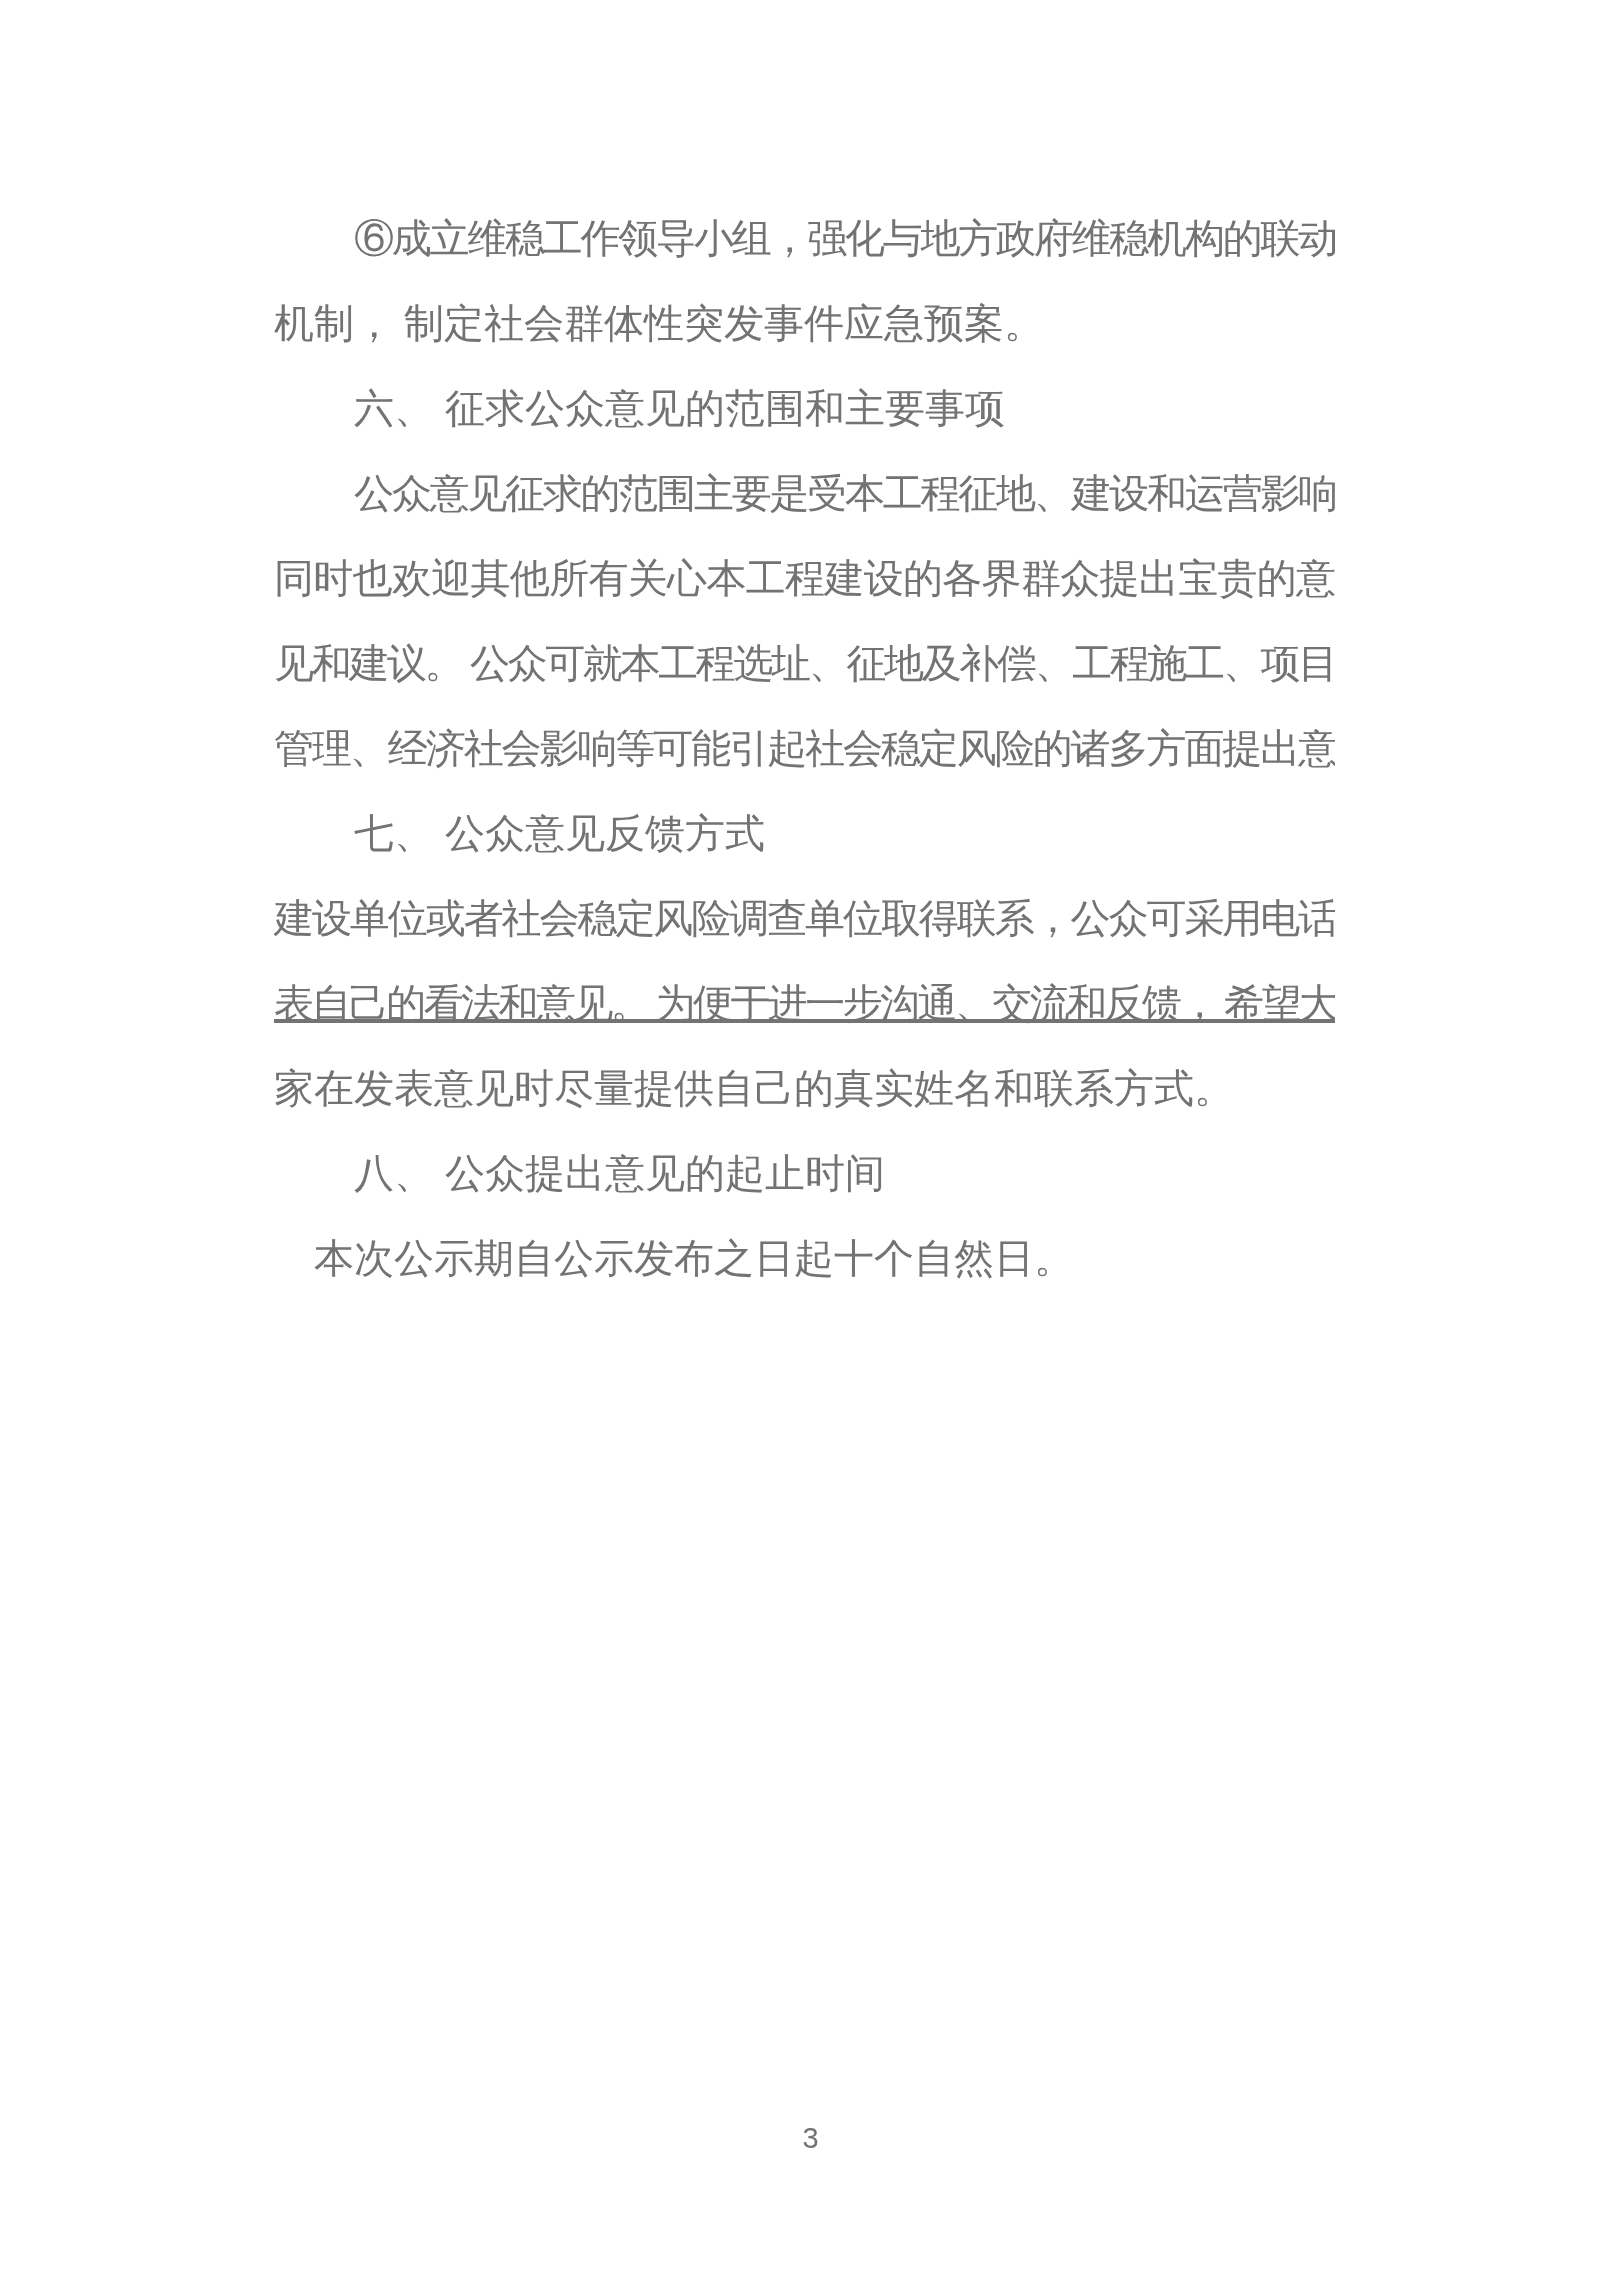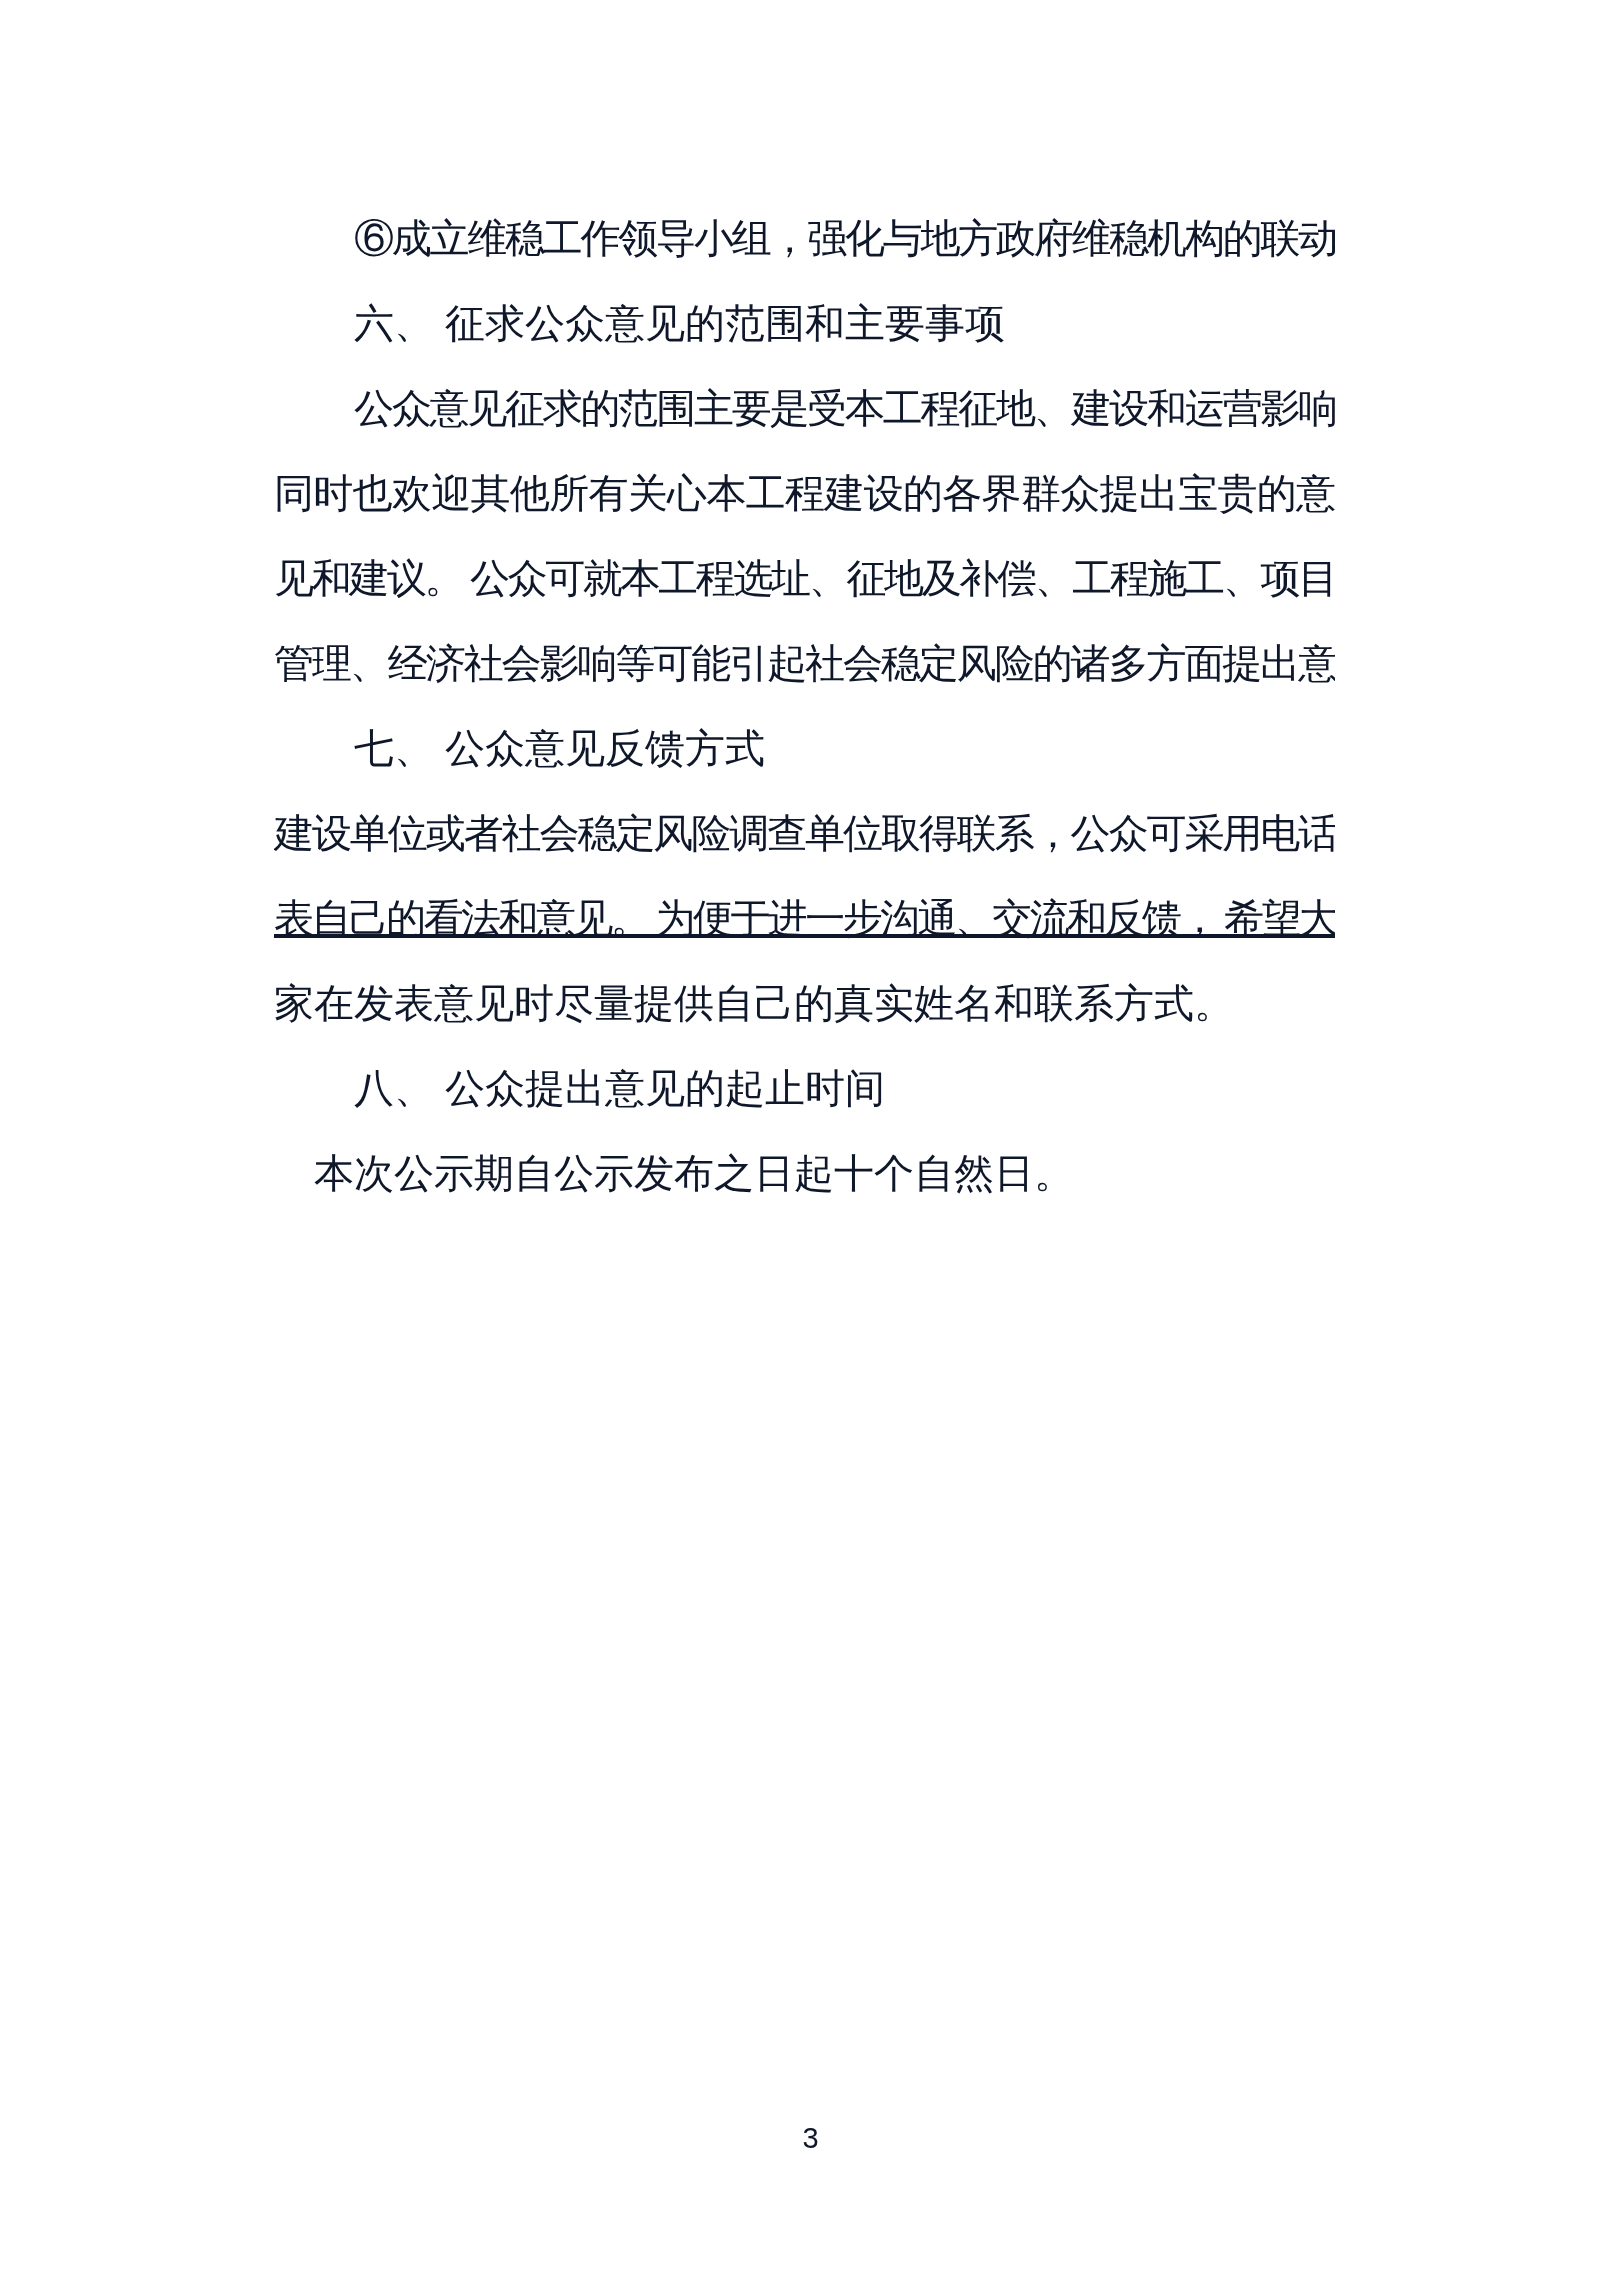--- a/index.html
+++ b/index.html
@@ -2,21 +2,21 @@
 <html><head>
 <meta charset="utf-8">
 <style>
   html, body { margin: 0; padding: 0; background: #e8e8e8; }
   .page {
     position: relative;
     width: 1621px;
     height: 2293px;
     background: #ffffff;
     font-family: "Liberation Serif", serif;
-    color: #0f172a;
+    color: #737373;
     overflow: hidden;
     margin: 0 auto;
   }
   .content {
     position: absolute;
     left: 274px;
     top: 196px;
     width: 1061px;
   }
   .line {
@@ -52,20 +52,21 @@
     line-height: 39px;
     font-family: "Liberation Sans", sans-serif;
   }
 </style>
 </head>
 <body>
 
 <div class="page">
   <div class="content">
     <div class="line fill ind2 sq-c">⑥成立维稳工作领导小组，强化与地方政府维稳机构的联动</div>
+    <div class="line">机制，&nbsp;制定社会群体性突发事件应急预案。</div>
     <div class="line head ind2">六、&nbsp;征求公众意见的范围和主要事项</div>
     <div class="line fill ind2 sq-c">公众意见征求的范围主要是受本工程征地、建设和运营影响</div>
     <div class="line fill sq-a">同时也欢迎其他所有关心本工程建设的各界群众提出宝贵的意</div>
     <div class="line fill sq-c">见和建议。&nbsp;公众可就本工程选址、征地及补偿、工程施工、项目</div>
     <div class="line fill sq-c">管理、经济社会影响等可能引起社会稳定风险的诸多方面提出意</div>
     <div class="line head ind2">七、&nbsp;公众意见反馈方式</div>
     <div class="line fill sq-c">建设单位或者社会稳定风险调查单位取得联系，公众可采用电话</div>
     <div class="line fill sq-d">表自己的看法和意见。&nbsp;为便于进一步沟通、交流和反馈，&nbsp;希望大</div>
     <div class="line">家在发表意见时尽量提供自己的真实姓名和联系方式。</div>
     <div class="line head ind2">八、&nbsp;公众提出意见的起止时间</div>

